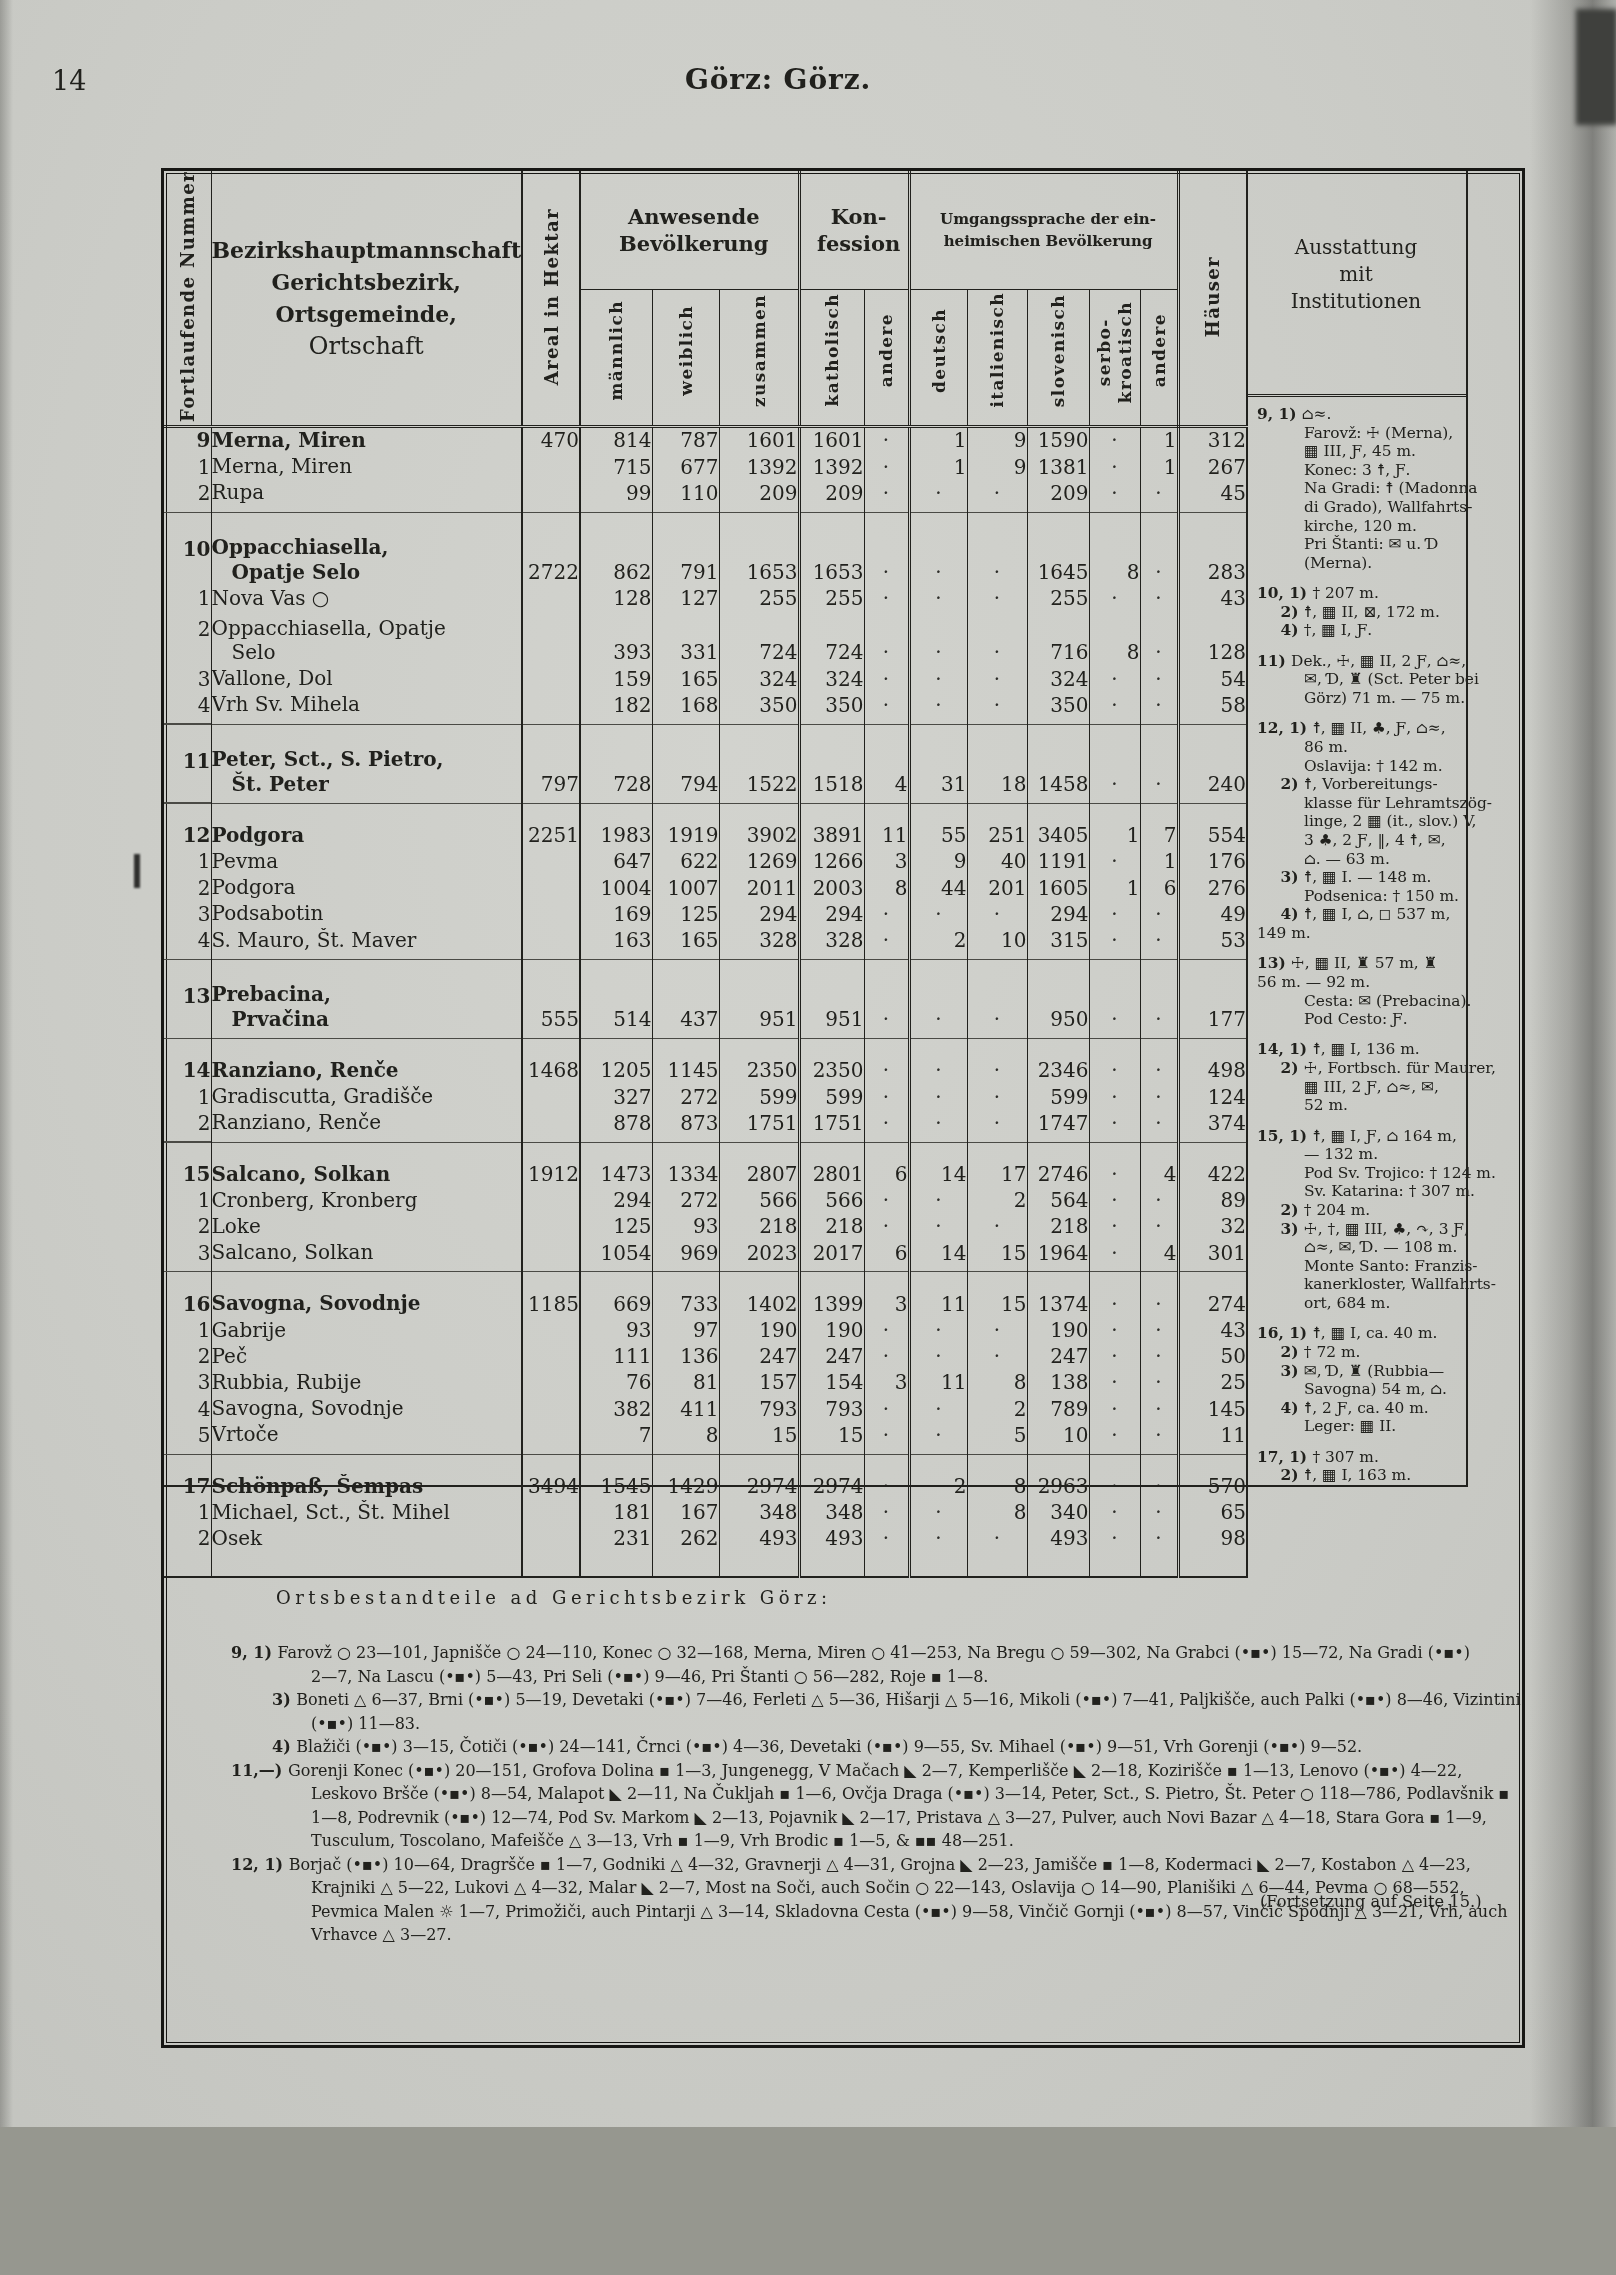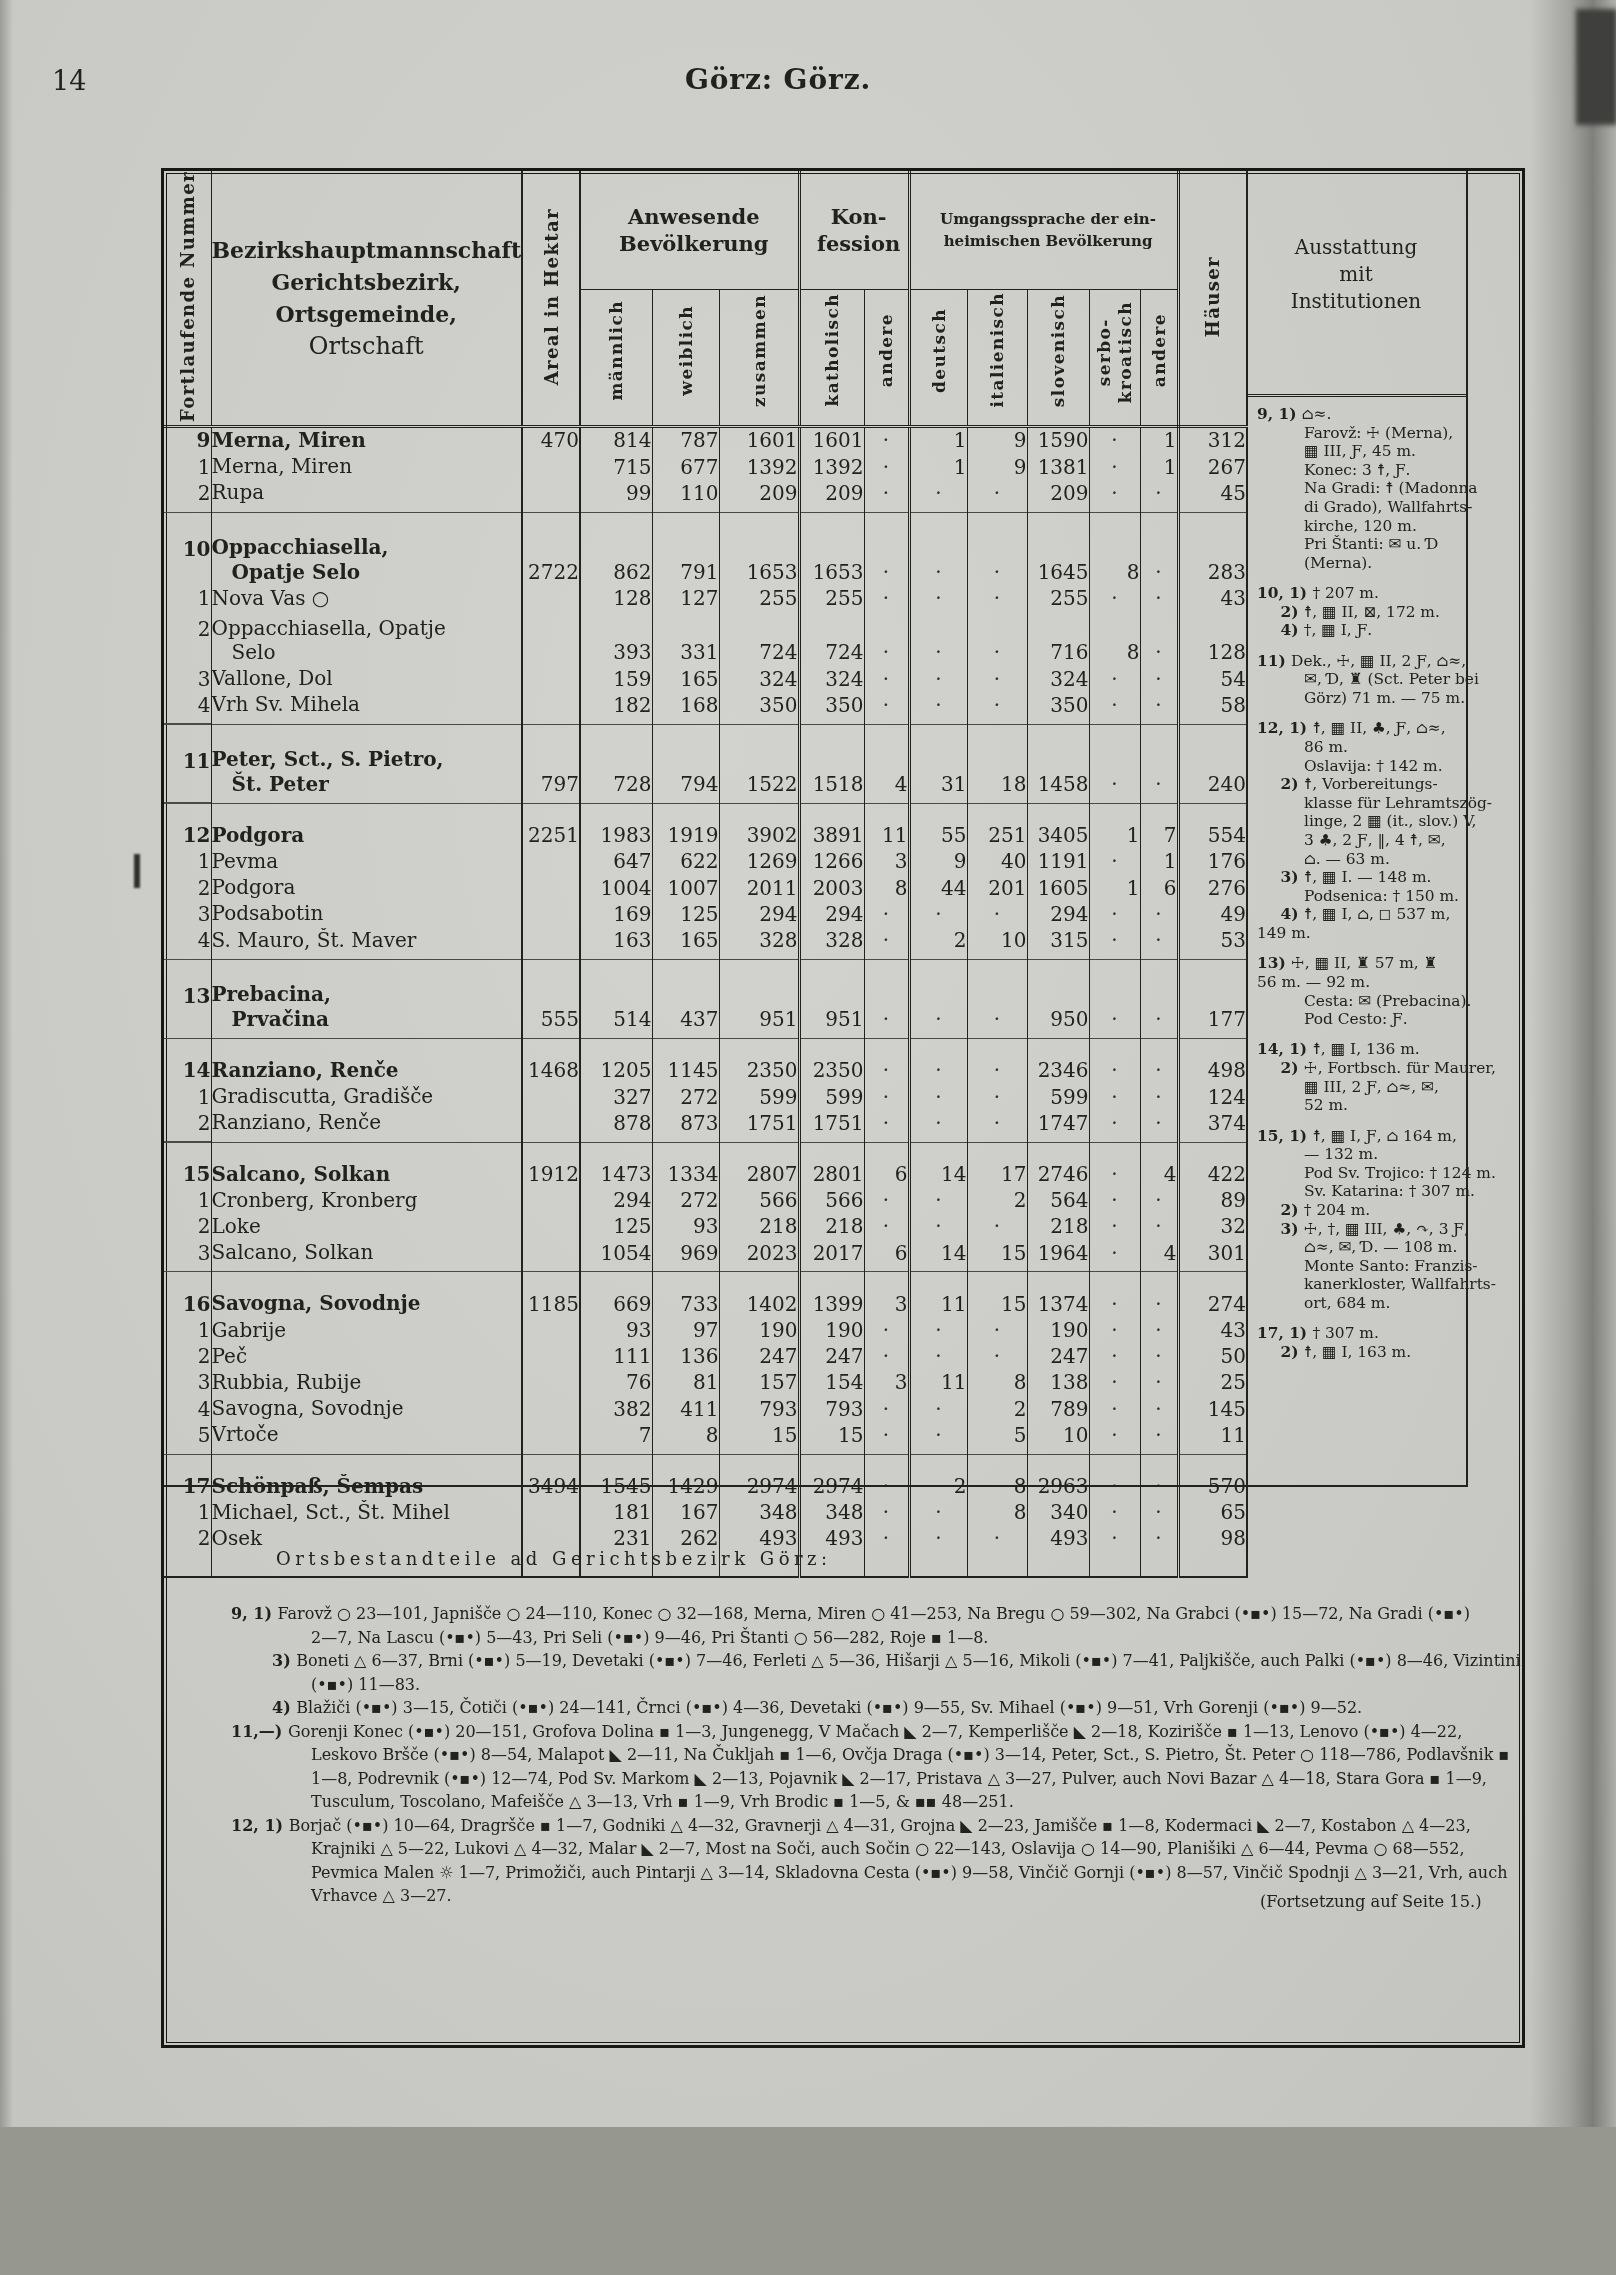--- a/index.html
+++ b/index.html
@@ -53,21 +53,21 @@
   .notes{position:absolute;left:1082px;top:0;width:222px;height:1316px;border-right:2.4px solid var(--ink);box-sizing:border-box;}
   .notes-head{height:226px;box-sizing:border-box;border-bottom:3.6px double var(--ink);text-align:center;padding-top:63px;font-size:20px;line-height:27px;}
   .notes-body{padding:8.1px 3.6px 0 11px;font-size:15.4px;line-height:18.6px;}
   .note{margin-bottom:11.8px;}
   .nl{white-space:nowrap;}
   .nl.i1{padding-left:23.5px;}
   .nl.i2{padding-left:47px;}
   .nl b{font-weight:bold;}
   .grid-bottom{position:absolute;left:0;top:1314px;width:1304px;border-top:2.9px solid var(--ink);}
   
-  .footnotes{position:absolute;left:67px;top:1377px;width:1230px;}
+  .footnotes{position:absolute;left:67px;top:1416px;width:1230px;}
   .fn-head{margin-left:45px;font-size:18px;letter-spacing:4.5px;}
   .flines{margin-top:33px;font-size:16px;line-height:23.5px;}
   .fl{white-space:nowrap;}
   .fl.i1{padding-left:41px;}
   .fl.i2{padding-left:80px;}
   .fl b{font-weight:bold;}
   .forts{position:absolute;left:1096px;top:1721px;font-size:16.3px;}
   
   .art-right{position:absolute;right:0;top:0;width:87px;height:2275px;
      background:linear-gradient(to right,rgba(0,0,0,0) 0%,rgba(58,58,55,.25) 45%,rgba(40,40,38,.45) 72%,rgba(130,130,126,.30) 100%);}
@@ -912,20 +912,28 @@
             <div class="nl i2">Pod Sv. Trojico: † 124 m.</div>
             <div class="nl i2">Sv. Katarina: † 307 m.</div>
             <div class="nl i1"><b>2) </b>† 204 m.</div>
             <div class="nl i1"><b>3) </b>☩, †, ▦ III, ♣, ↷, 3 Ƒ,</div>
             <div class="nl i2">⌂≈, ✉, Ɗ. — 108 m.</div>
             <div class="nl i2">Monte Santo: Franzis-</div>
             <div class="nl i2">kanerkloster, Wallfahrts-</div>
             <div class="nl i2">ort, 684 m.</div>
           </div>
           <div class="note">
+            <div class="nl i0"><b>16, 1) </b>☨, ▦ I, ca. 40 m.</div>
+            <div class="nl i1"><b>2) </b>† 72 m.</div>
+            <div class="nl i1"><b>3) </b>✉, Ɗ, ♜ (Rubbia—</div>
+            <div class="nl i2">Savogna) 54 m, ⌂.</div>
+            <div class="nl i1"><b>4) </b>☨, 2 Ƒ, ca. 40 m.</div>
+            <div class="nl i2">Leger: ▦ II.</div>
+          </div>
+          <div class="note">
             <div class="nl i0"><b>17, 1) </b>† 307 m.</div>
             <div class="nl i1"><b>2) </b>☨, ▦ I, 163 m.</div>
           </div>
         </div>
     </div>
 
     <div class="grid-bottom"></div>
 
     <div class="footnotes">
       <div class="fn-head">Ortsbestandteile ad Gerichtsbezirk Görz:</div>

